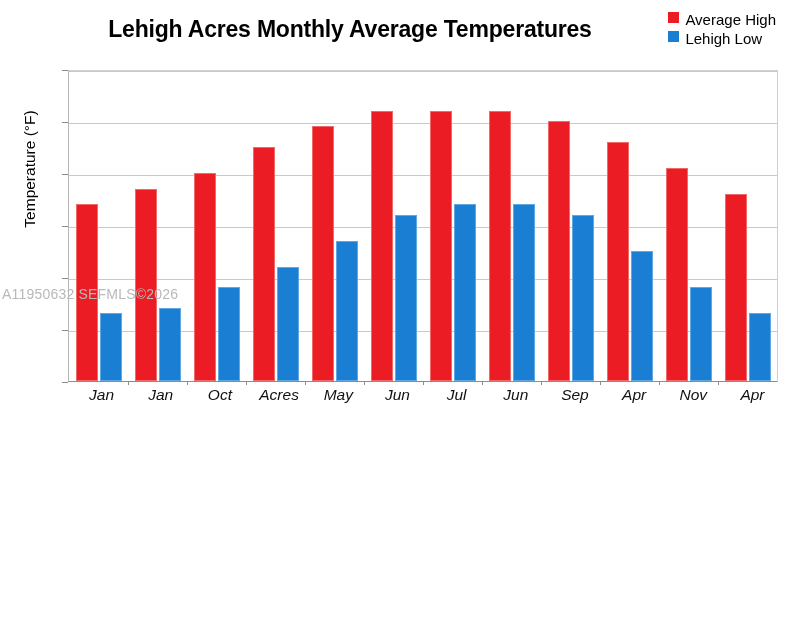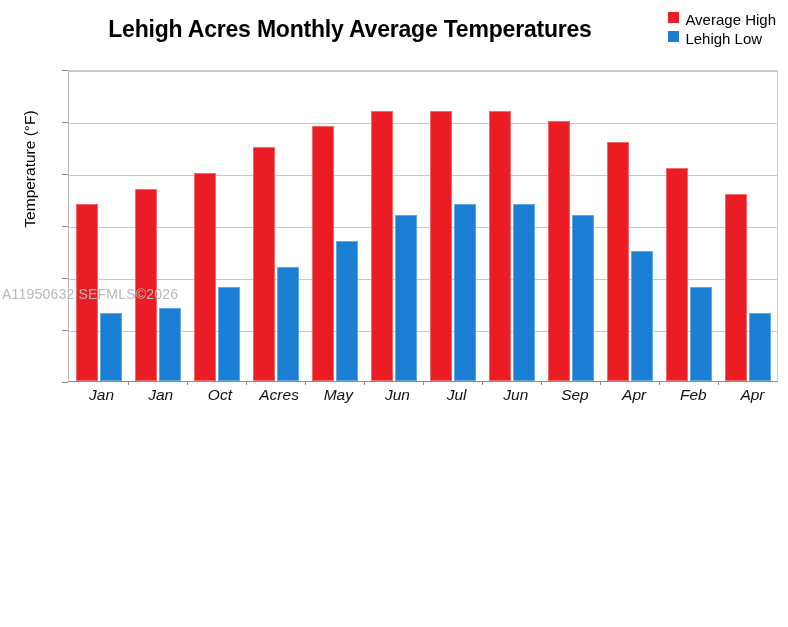--- a/index.html
+++ b/index.html
@@ -258,21 +258,21 @@
       <div class="x-label">Jan</div>
       <div class="x-label">Jan</div>
       <div class="x-label">Oct</div>
       <div class="x-label">Acres</div>
       <div class="x-label">May</div>
       <div class="x-label">Jun</div>
       <div class="x-label">Jul</div>
       <div class="x-label">Jun</div>
       <div class="x-label">Sep</div>
       <div class="x-label">Apr</div>
-      <div class="x-label">Feb</div>
+      <div class="x-label">Nov</div>
       <div class="x-label">Apr</div>
     </div>
 
   <div class="watermark">A11950632 SEFMLS©2026</div>
 <div class="ytick-mark" style="position: absolute; left: 62px; top: 382px;"></div>
     <div class="ytick-mark" style="position: absolute; left: 62px; top: 330px;"></div>
     <div class="ytick-mark" style="position: absolute; left: 62px; top: 278px;"></div>
     <div class="ytick-mark" style="position: absolute; left: 62px; top: 226px;"></div>
     <div class="ytick-mark" style="position: absolute; left: 62px; top: 174px;"></div>
     <div class="ytick-mark" style="position: absolute; left: 62px; top: 122px;"></div>

